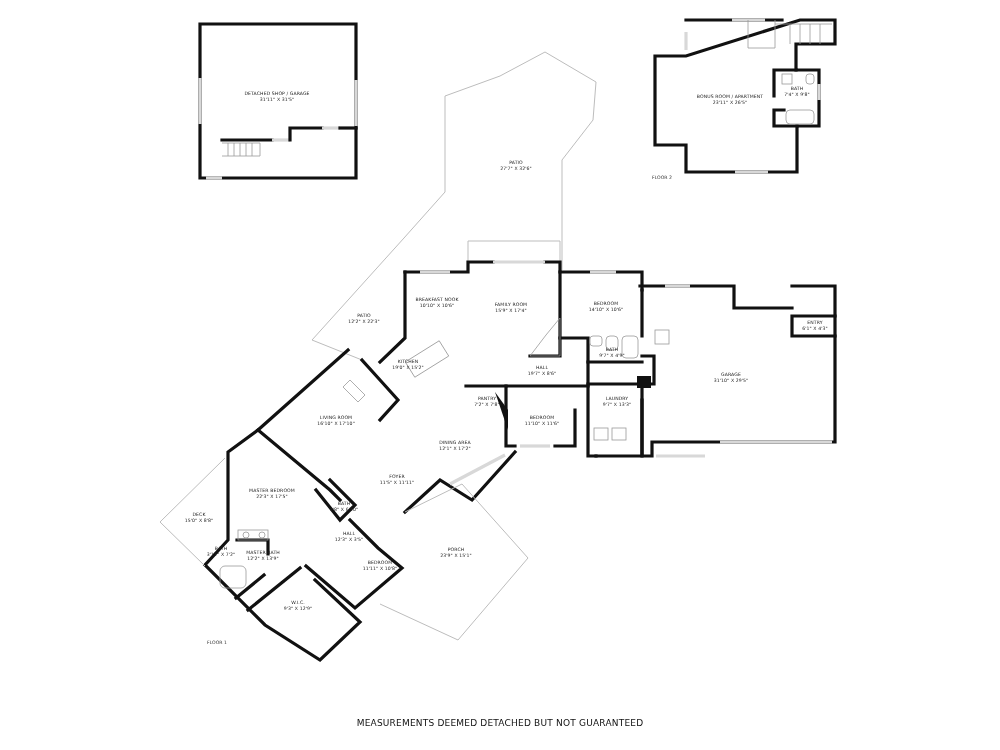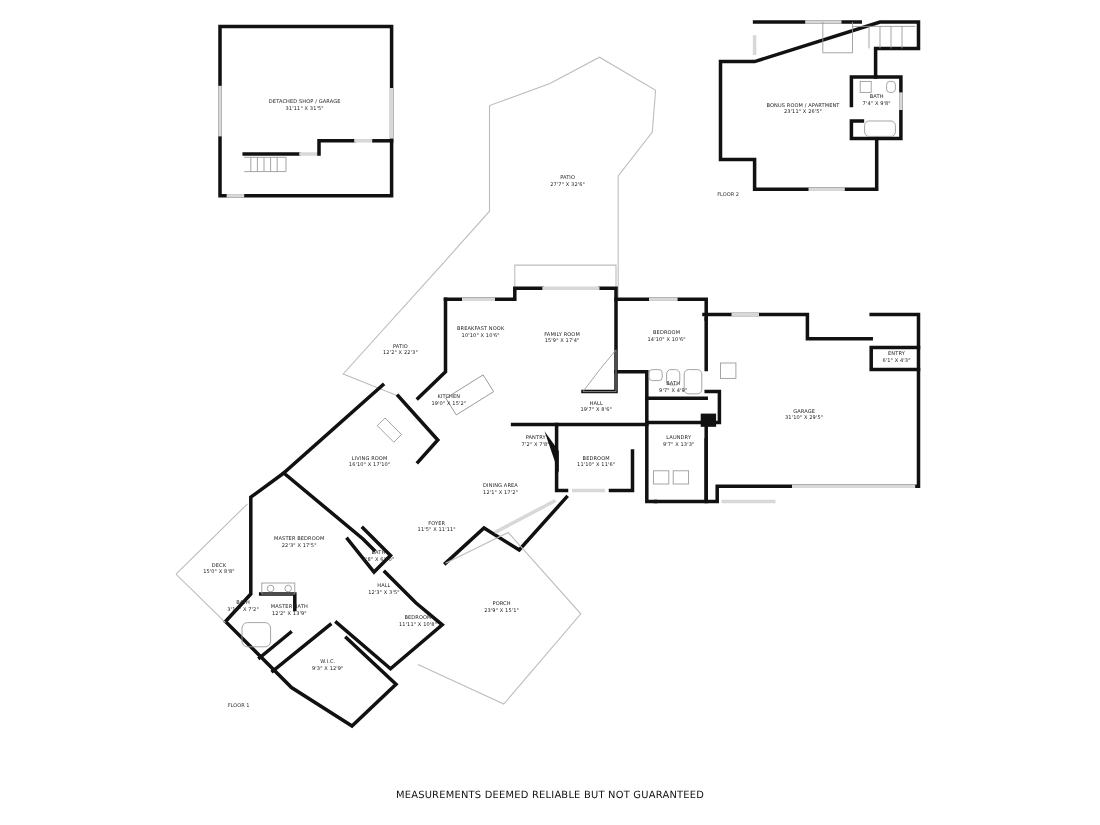--- a/index.html
+++ b/index.html
@@ -219,13 +219,13 @@
 <div class="lbl" style="left:456px;top:547px;">
     <span class="n">PORCH</span>
     <span class="d">23'9" X 15'1"</span>
   </div>
 <div class="lbl" style="left:298px;top:600px;">
     <span class="n">W.I.C.</span>
     <span class="d">9'3" X 12'9"</span>
   </div>
 <div class="floor-lbl" style="left:207px;top:640px;">FLOOR 1</div>
 
-<div class="disclaimer">MEASUREMENTS DEEMED RELIABLE BUT NOT GUARANTEED</div>
+<div class="disclaimer">MEASUREMENTS DEEMED DETACHED BUT NOT GUARANTEED</div>
 
 </body></html>

